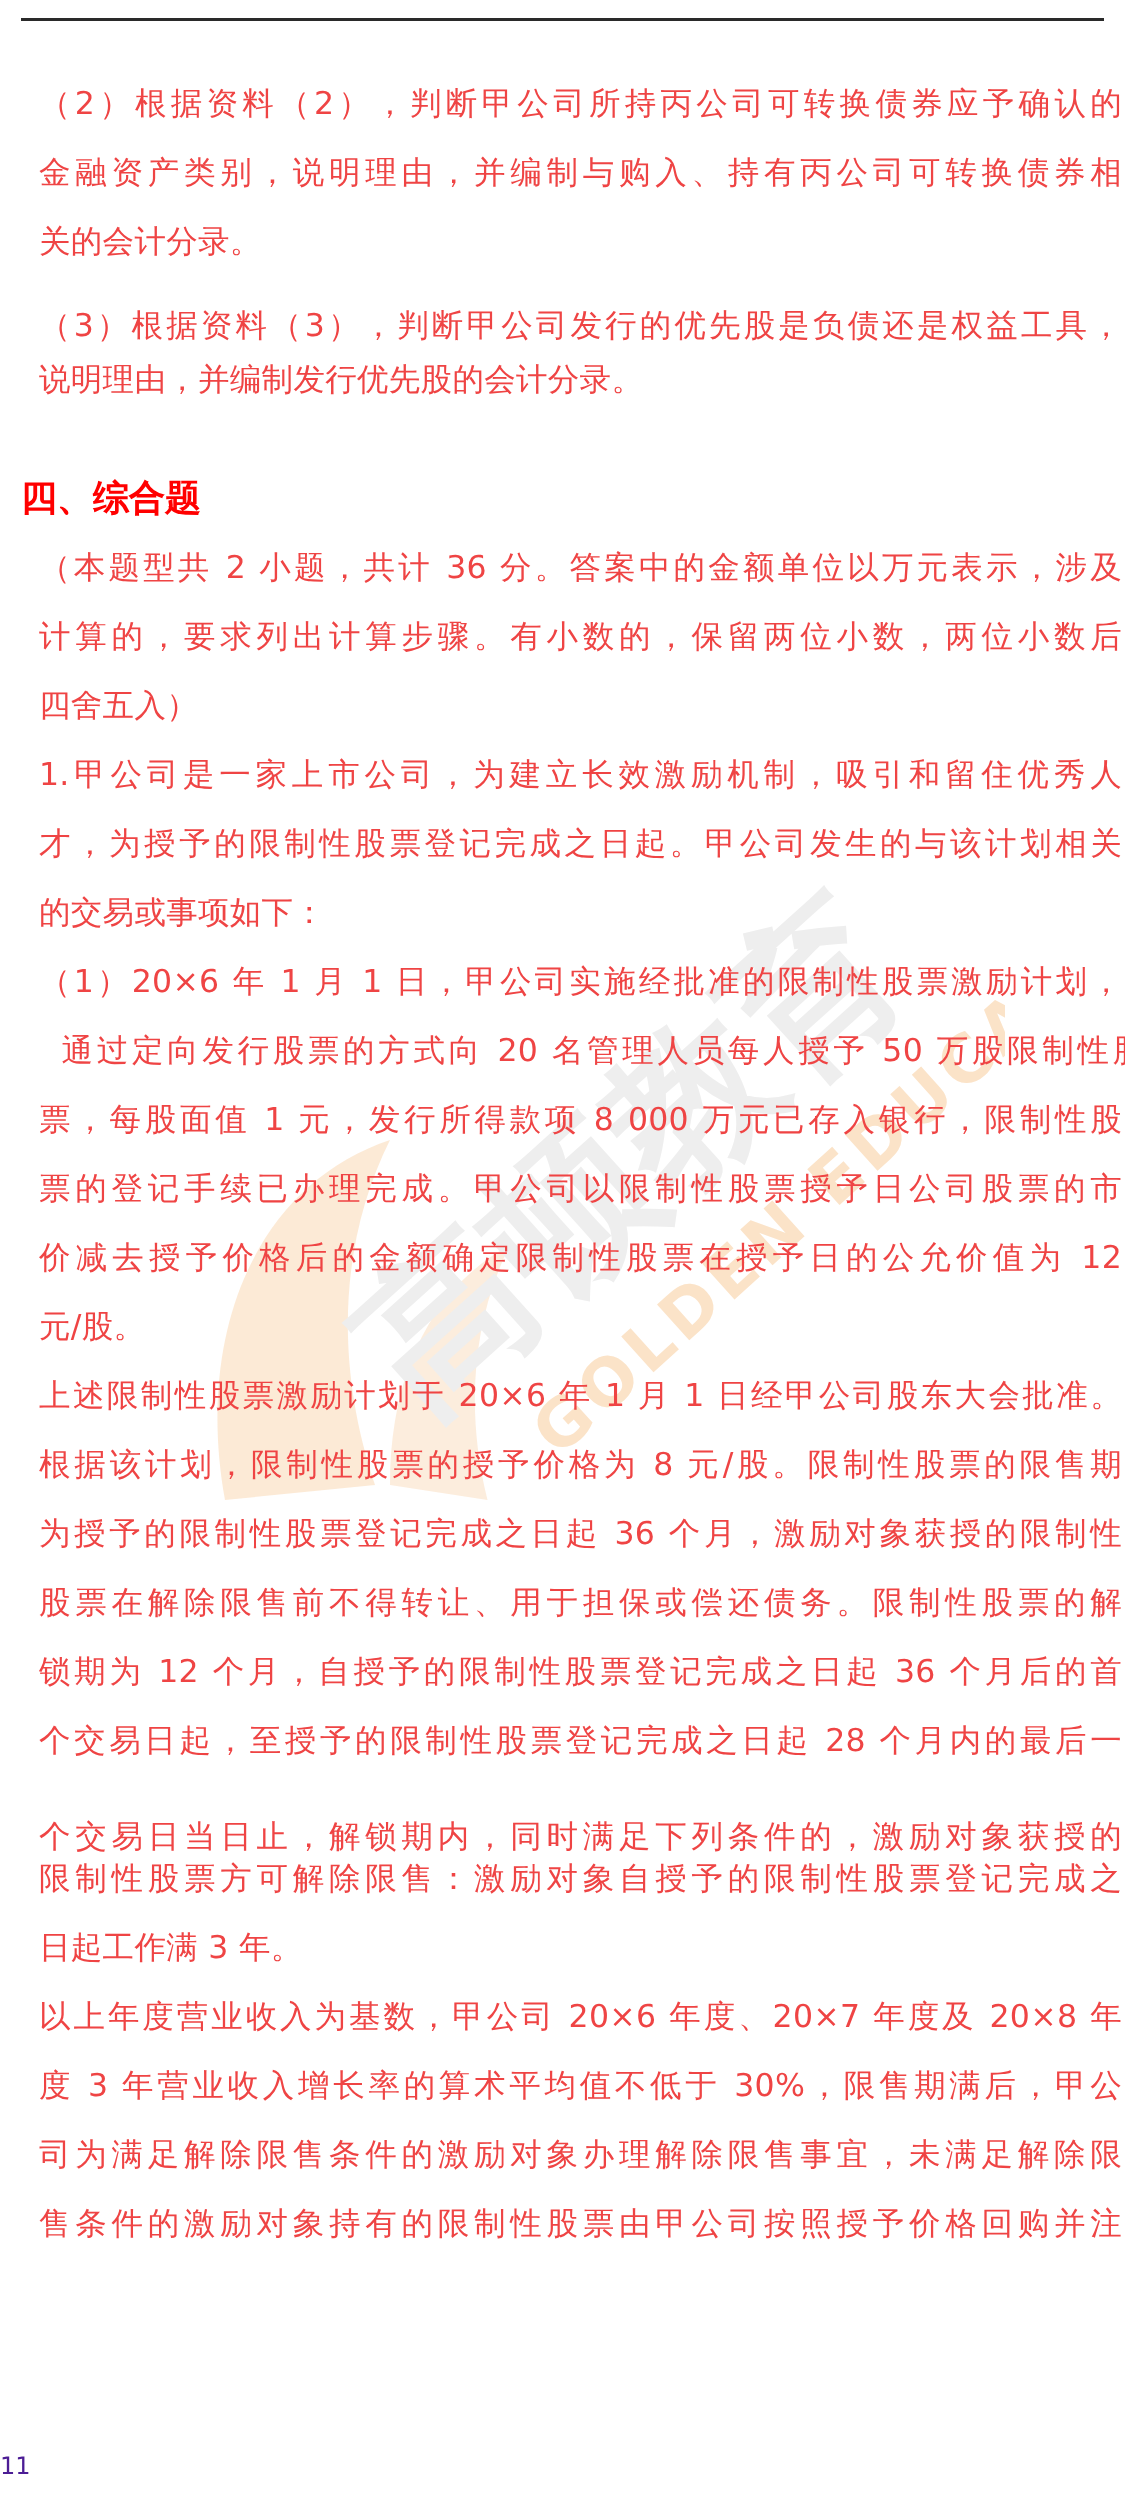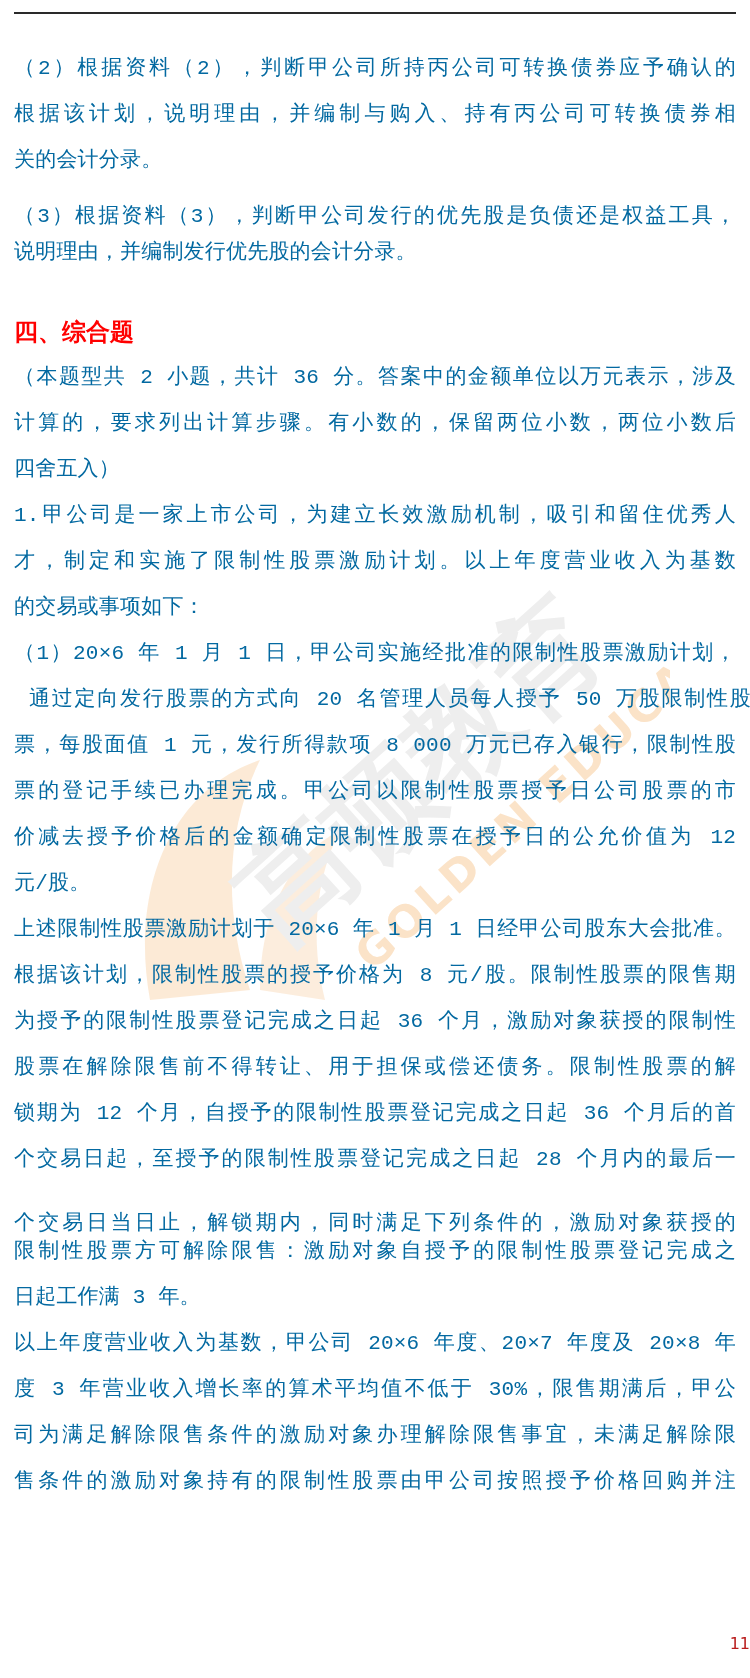--- a/index.html
+++ b/index.html
@@ -34,51 +34,50 @@
     }
     .content {
       position: absolute;
       left: 14px;
       top: 0;
       width: 724px;
       z-index: 1;
     }
     .line {
       position: absolute;
-      left: 0;
+      left: 12px;
       white-space: nowrap;
       font-size: 21px;
       line-height: 28px;
       letter-spacing: 0.2px;
-      color: #0369a1;
-      font-family: Liberation Mono, monospace;
+      color: #ef4444;
     }
     .line.justify {
       width: 722px;
       text-align: justify;
       text-align-last: justify;
     }
     .section-heading {
       position: absolute;
       left: 0;
       font-size: 24px;
       line-height: 28px;
       font-weight: bold;
       color: #ff0000;
       white-space: nowrap;
     }
     .page-number {
       position: absolute;
       left: 0;
       top: 1634px;
       width: 750px;
-      text-align: right;
+      text-align: left;
       font-size: 16px;
       line-height: 20px;
-      color: #b91c1c;
+      color: #4c1d95;
     }
   </style>
 </head>
 <body>
 
 <div class="header-rule"></div>
 
 <svg class="watermark" viewBox="0 0 560 460" xmlns="http://www.w3.org/2000/svg">
 
   <path d="M40 440 C 20 330, 60 230, 150 200 C 120 260, 110 340, 140 430 Z" fill="#fbe6cf" opacity="0.85"></path>
@@ -86,34 +85,34 @@
 
   <g transform="translate(300 230) rotate(-42)">
     <text x="-200" y="30" font-family="DejaVu Sans, sans-serif" font-size="110" font-weight="bold" fill="#eeeeee">高顿教育</text>
     <text x="-150" y="110" font-family="DejaVu Sans, sans-serif" font-size="44" font-weight="bold" fill="#fbe3c8" letter-spacing="4">GOLDEN EDUCATION</text>
   </g>
 </svg>
 
 <div class="content">
 
   <div class="line justify" style="top:55px;">（2）根据资料（2），判断甲公司所持丙公司可转换债券应予确认的</div>
-  <div class="line justify" style="top:101px;">根据该计划，说明理由，并编制与购入、持有丙公司可转换债券相</div>
+  <div class="line justify" style="top:101px;">金融资产类别，说明理由，并编制与购入、持有丙公司可转换债券相</div>
   <div class="line" style="top:147px;">关的会计分录。</div>
 
   <div class="line justify" style="top:193px;margin-top:10px;">（3）根据资料（3），判断甲公司发行的优先股是负债还是权益工具，</div>
   <div class="line" style="top:239px;">说明理由，并编制发行优先股的会计分录。</div>
 
   <div class="section-heading" style="top:318px;">四、综合题</div>
 
   <div class="line justify" style="top:364px;">（本题型共 2 小题，共计 36 分。答案中的金额单位以万元表示，涉及</div>
   <div class="line justify" style="top:410px;">计算的，要求列出计算步骤。有小数的，保留两位小数，两位小数后</div>
   <div class="line" style="top:456px;">四舍五入）</div>
 
   <div class="line justify" style="top:502px;">1.甲公司是一家上市公司，为建立长效激励机制，吸引和留住优秀人</div>
-  <div class="line justify" style="top:548px;">才，制定和实施了限制性股票激励计划。以上年度营业收入为基数</div>
+  <div class="line justify" style="top:548px;">才，为授予的限制性股票登记完成之日起。甲公司发生的与该计划相关</div>
   <div class="line" style="top:594px;">的交易或事项如下：</div>
 
   <div class="line justify" style="top:640px;">（1）20×6 年 1 月 1 日，甲公司实施经批准的限制性股票激励计划，</div>
   <div class="line justify" style="top:686px;margin-left:15px;">通过定向发行股票的方式向 20 名管理人员每人授予 50 万股限制性股</div>
   <div class="line justify" style="top:732px;">票，每股面值 1 元，发行所得款项 8 000 万元已存入银行，限制性股</div>
   <div class="line justify" style="top:778px;">票的登记手续已办理完成。甲公司以限制性股票授予日公司股票的市</div>
   <div class="line justify" style="top:824px;">价减去授予价格后的金额确定限制性股票在授予日的公允价值为 12</div>
   <div class="line" style="top:870px;">元/股。</div>
 
   <div class="line justify" style="top:916px;">上述限制性股票激励计划于 20×6 年 1 月 1 日经甲公司股东大会批准。</div>

